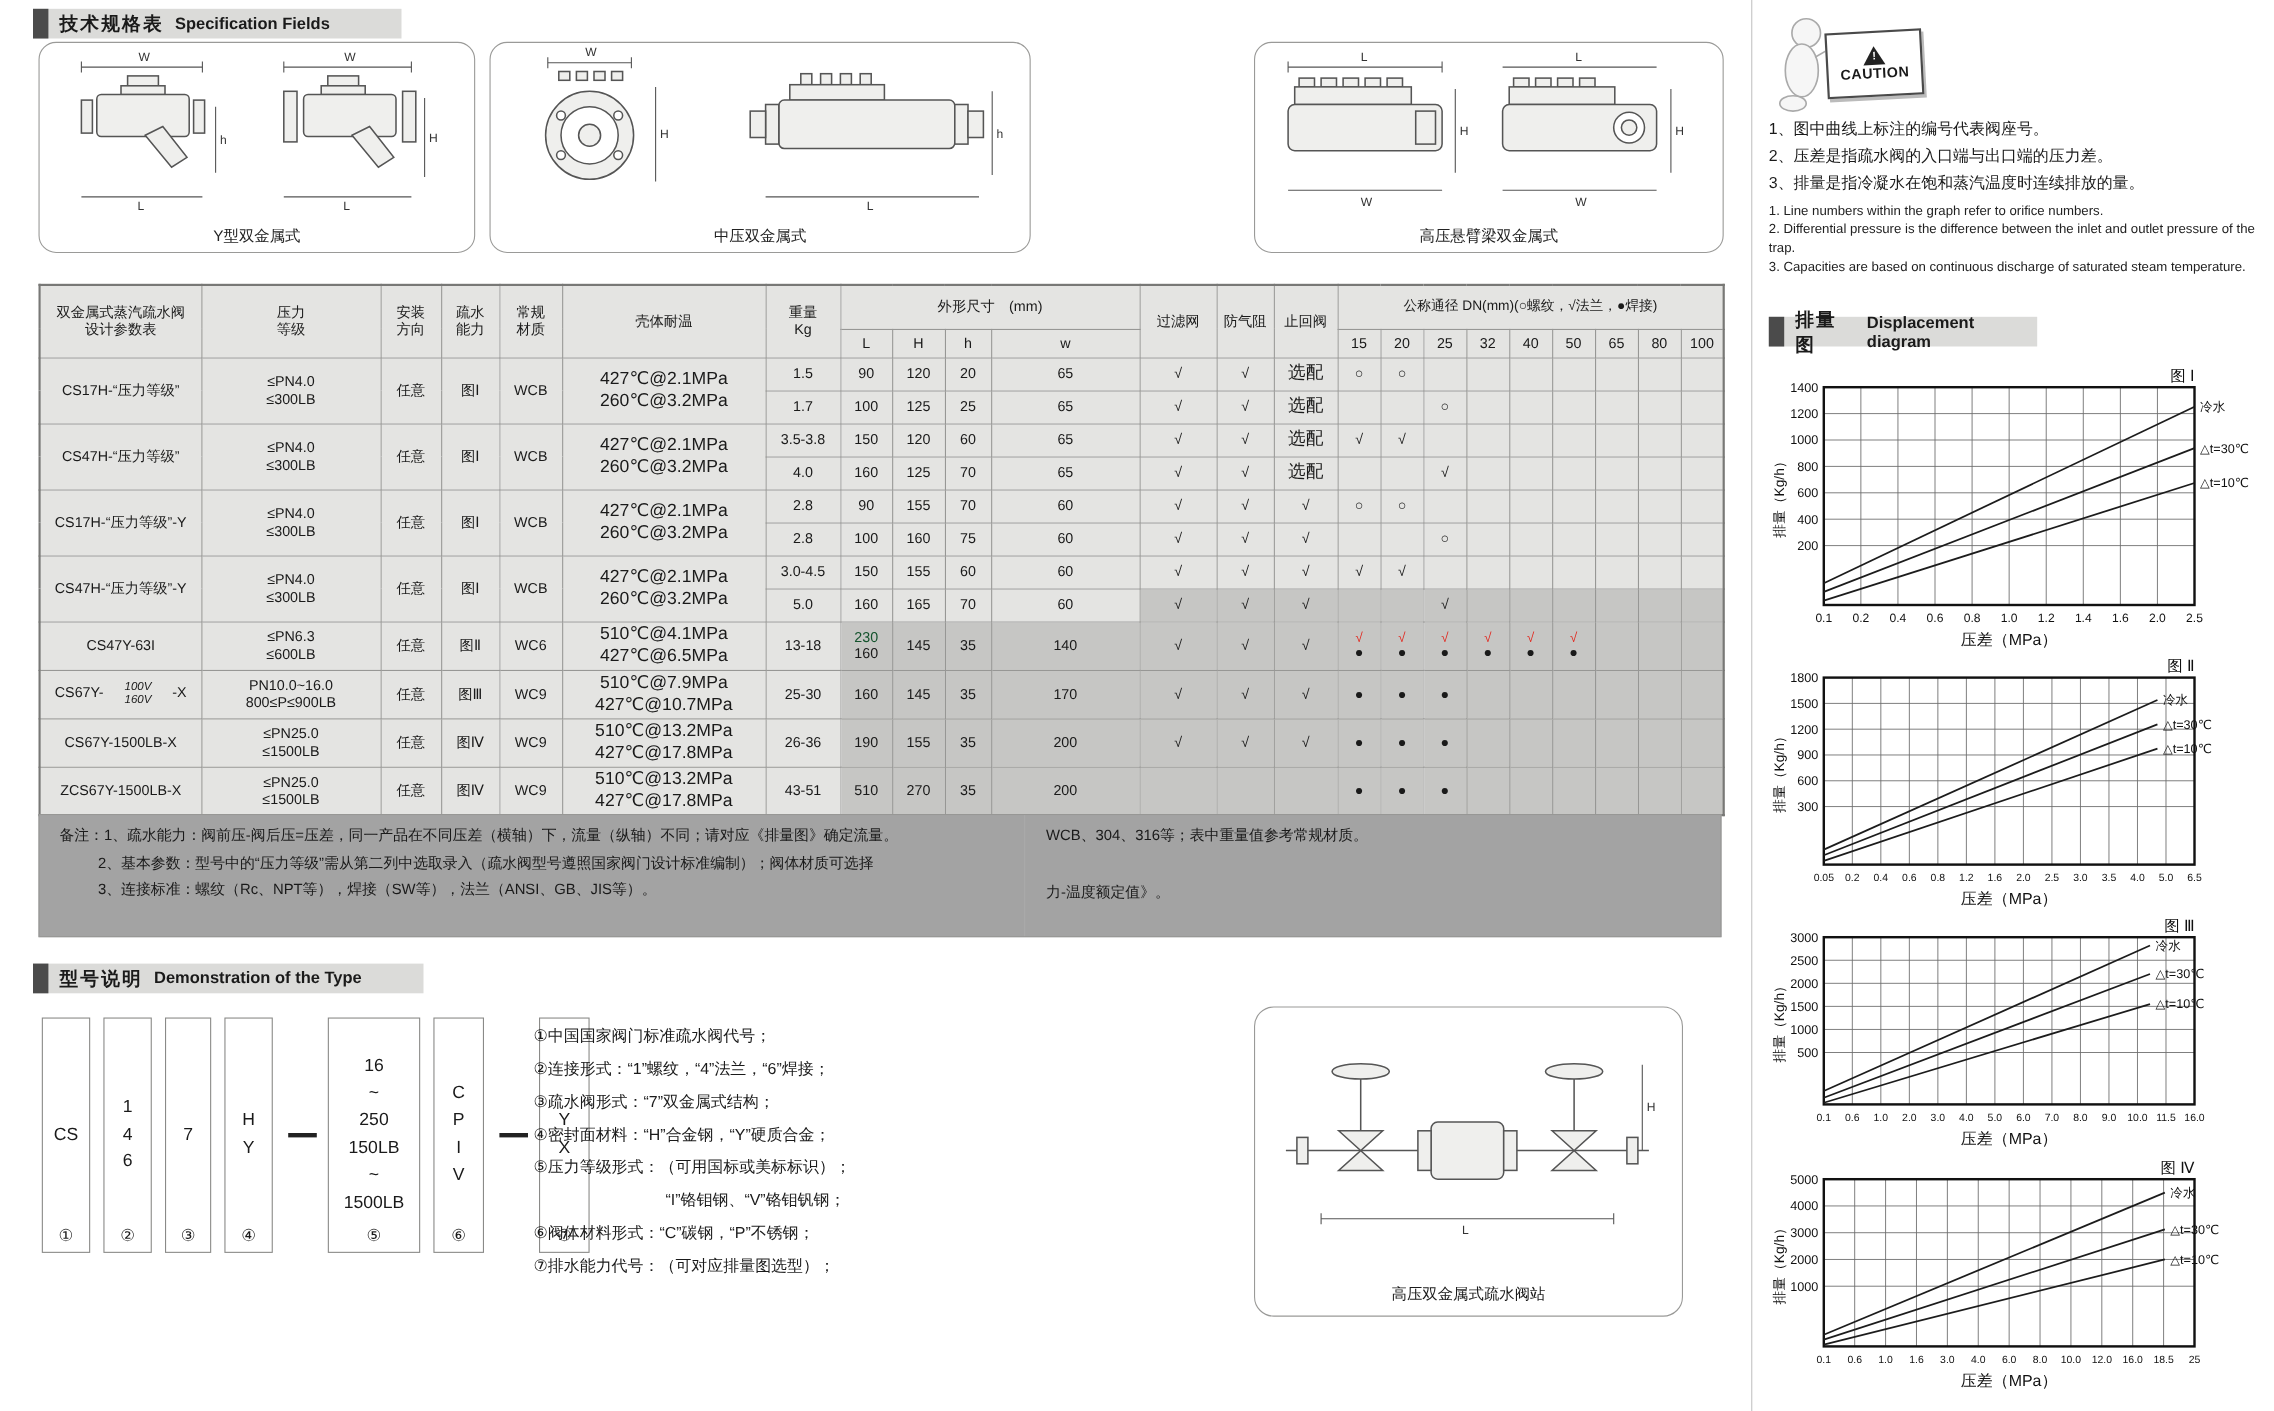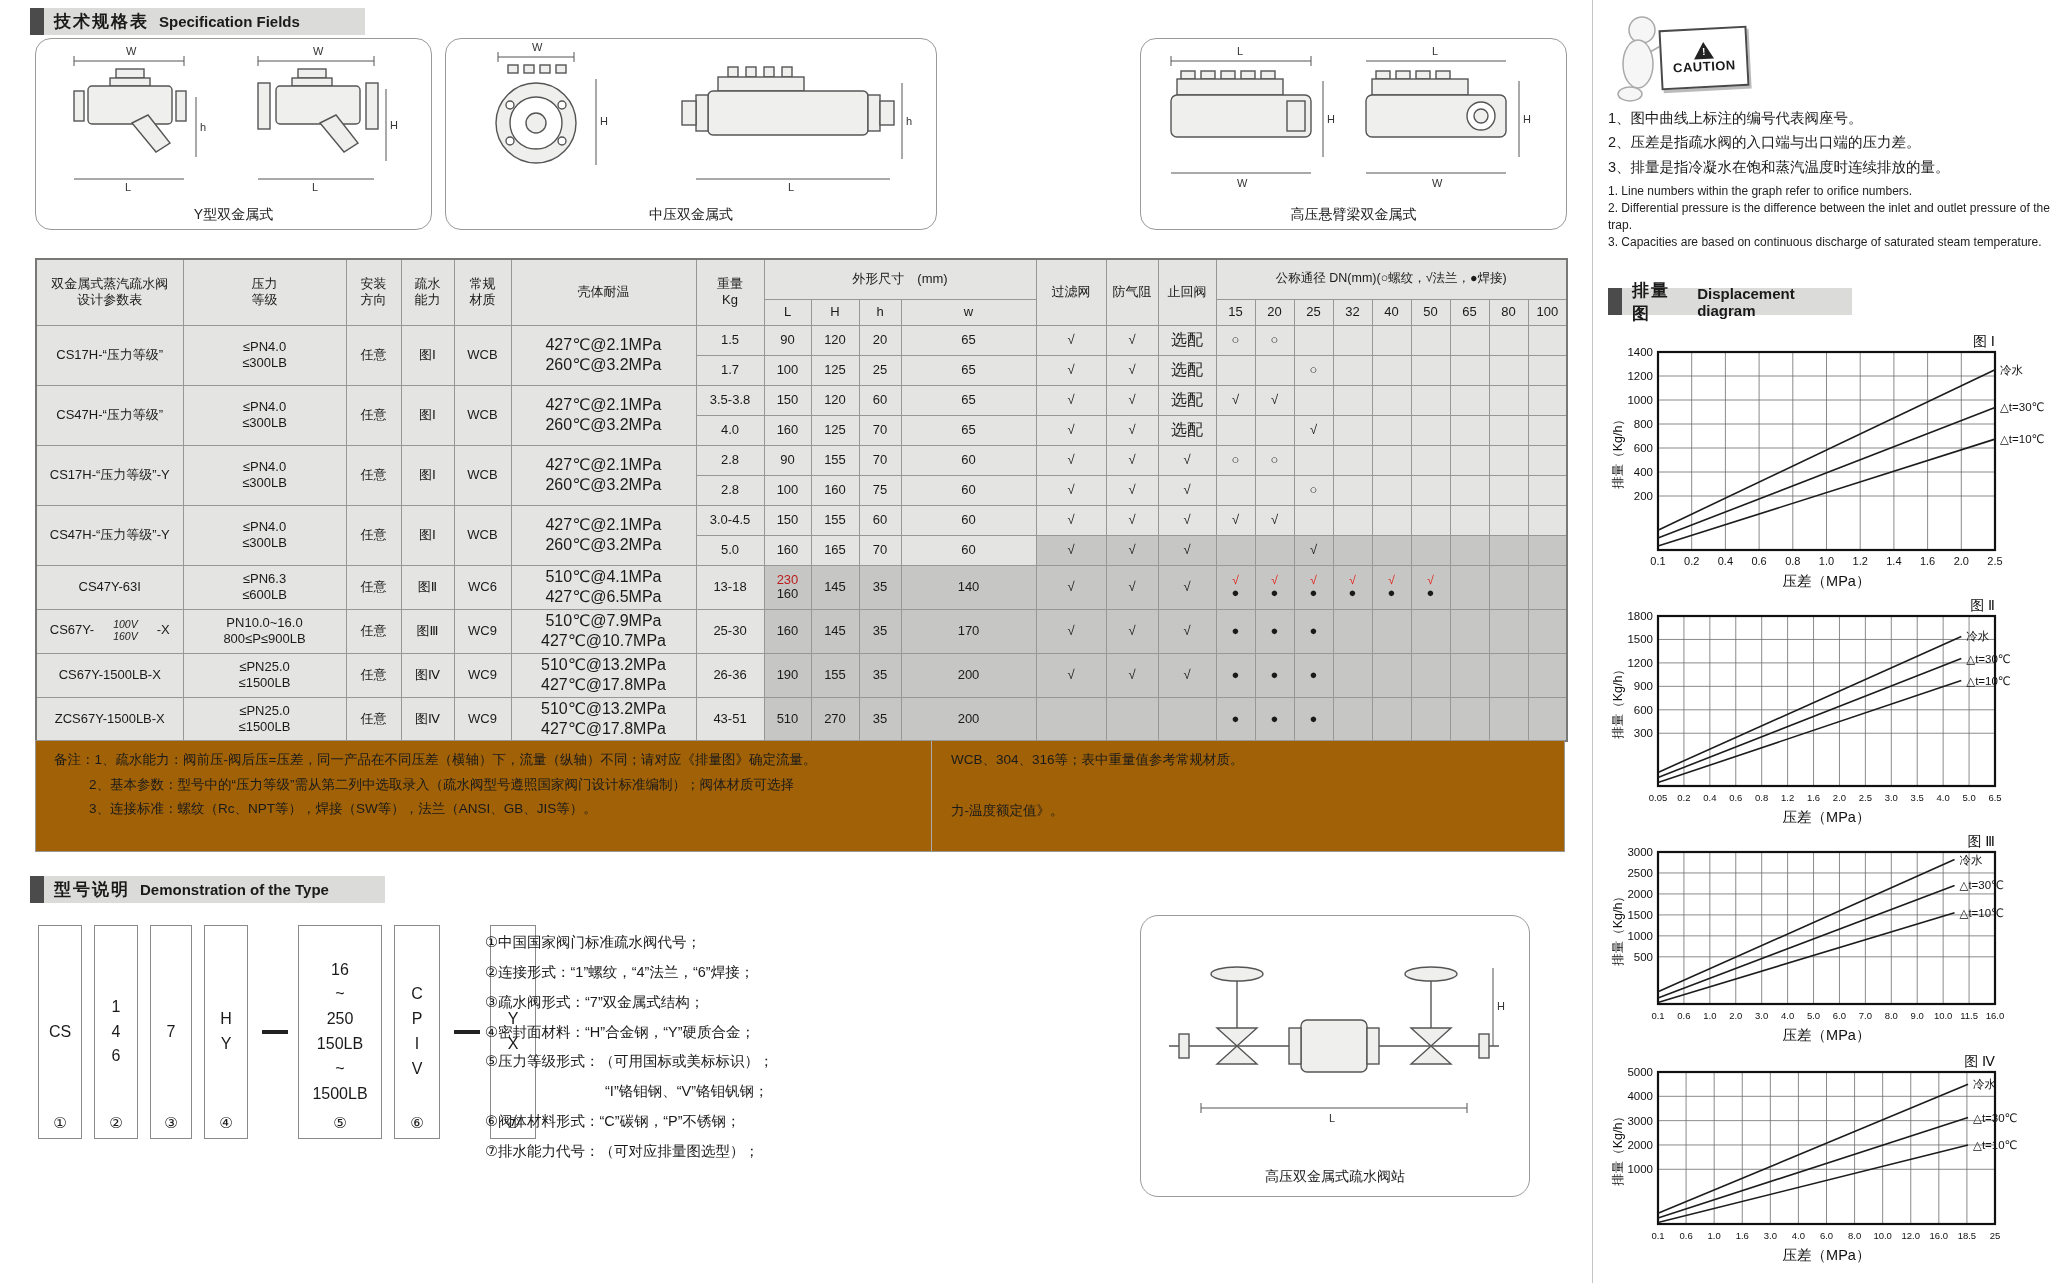--- a/index.html
+++ b/index.html
@@ -10,28 +10,28 @@
 .sec-hdr .zh{font-size:17px;font-weight:bold;letter-spacing:2px}
 .sec-hdr .en{font-size:15px;font-weight:bold;margin-left:10px}
 .dbox{position:absolute;border:1.5px solid #9a9a98;border-radius:16px;background:#fff}
 .dbox .lbl{position:absolute;bottom:5px;left:0;width:100%;text-align:center;font-size:14px;color:#222}
 .vline{position:absolute;left:1592px;top:0;width:1px;height:1283px;background:#c4c4c4}
 
 #tblwrap{position:absolute;left:35px;top:258px;width:1530px}
 #spec-table{border-collapse:collapse;table-layout:fixed;width:1530px;font-size:13px;text-align:center;border:2px solid #787876}
 #spec-table td{border:1px solid #97979founded5;border:1px solid #979795;background:#e4e4e2;padding:0 1px;line-height:1.25;vertical-align:middle;overflow:hidden}
 #spec-table td.dk{background:#c6c6c4}
-#spec-table .red{color:#b91c1c}
+#spec-table .red{color:#14532d}
 #spec-table .sm{font-size:16px}
 #spec-table .dnh{font-size:12.5px}
 .stk{display:inline-flex;flex-direction:column;font-size:10.5px;line-height:1.1;vertical-align:middle;margin:0 19px}
 .rchk{display:block;color:#e2251c;line-height:.95;font-size:12px}
 .dot2{display:block;line-height:.95;font-size:13px}
 
-#notes{position:absolute;left:35px;top:740px;width:1528px;height:110px;background:#a16207;border:1.5px solid #979795;font-size:13.5px}
+#notes{position:absolute;left:35px;top:740px;width:1528px;height:110px;background:#a3a3a3;border:1.5px solid #979795;font-size:13.5px}
 #notes .ncol-l{position:absolute;left:18px;top:7px;width:860px;line-height:1.82}
 #notes .ncol-l .cont{text-indent:2.6em}
 #notes .ndiv{position:absolute;left:895px;top:0;width:1px;height:110px;background:#aaa}
 #notes .ncol-r{position:absolute;left:915px;top:7px;width:590px;line-height:1.82}
 #notes .ncol-r div{margin-bottom:26px}
 
 #mboxes{position:absolute;left:38px;top:925px;display:flex;align-items:center}
 .mbox{border:1.5px solid #8a8a88;height:212px;position:relative;display:flex;flex-direction:column;align-items:center;justify-content:center;margin-right:12px;background:#fff}
 .mbox .ch{font-size:16px;line-height:1.55;text-align:center}
 .mbox .num{position:absolute;bottom:6px;left:0;width:100%;text-align:center;font-size:15px}

